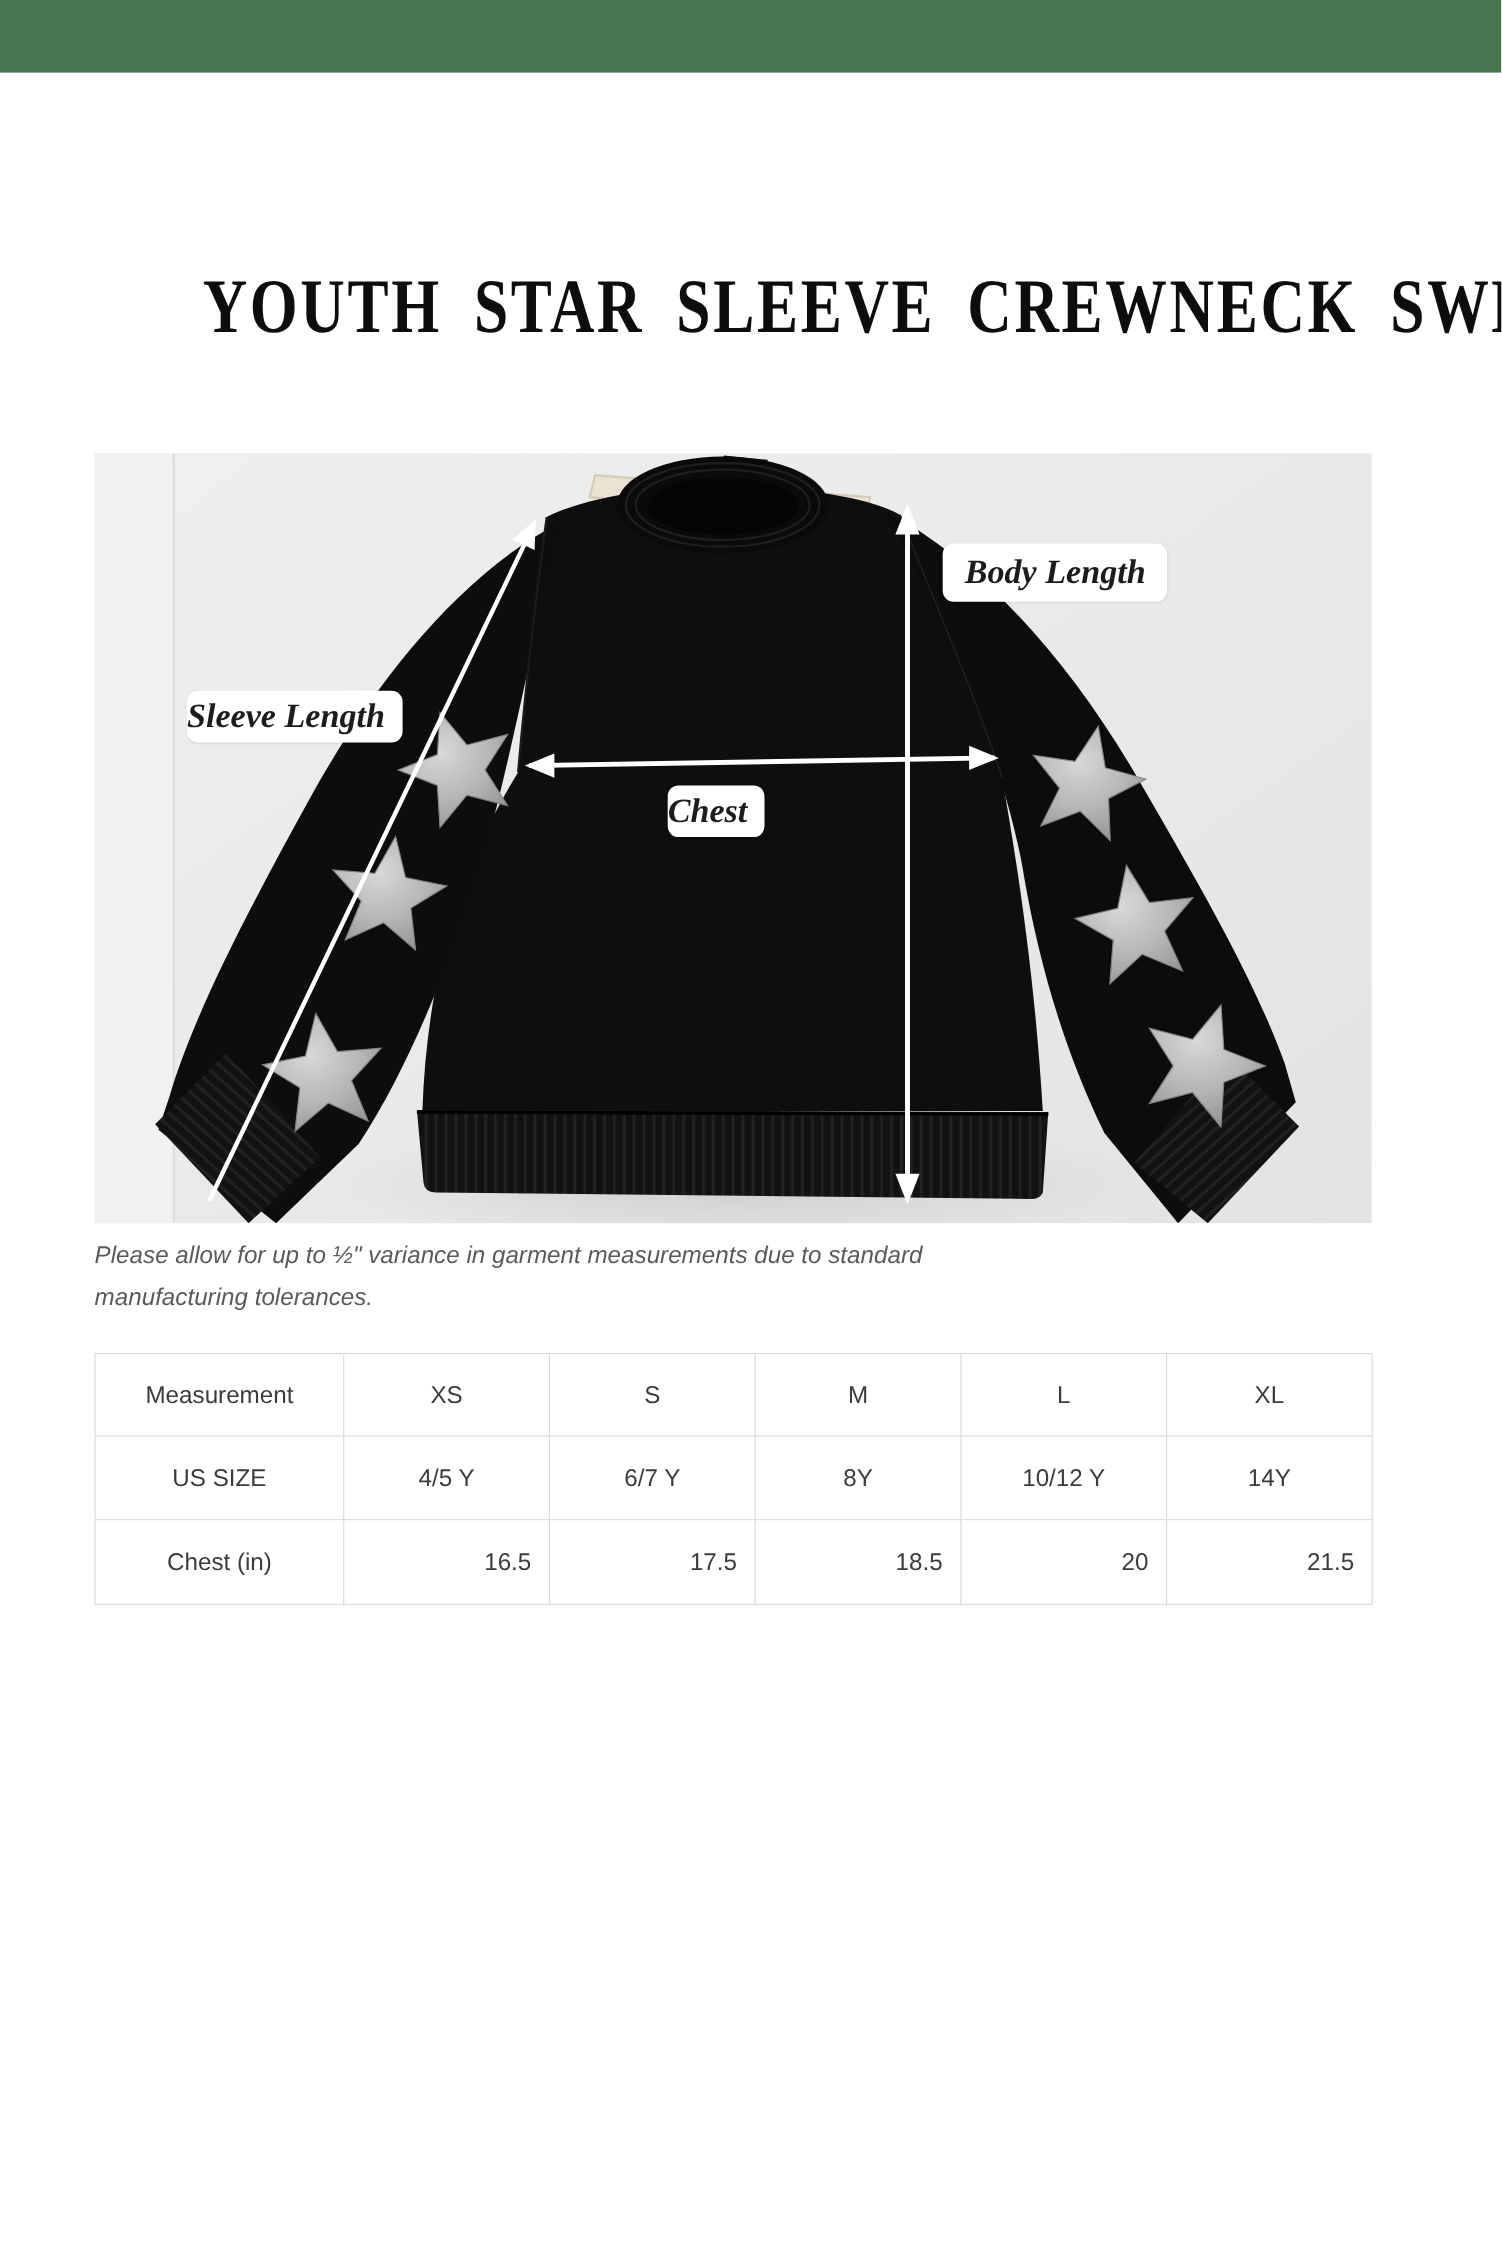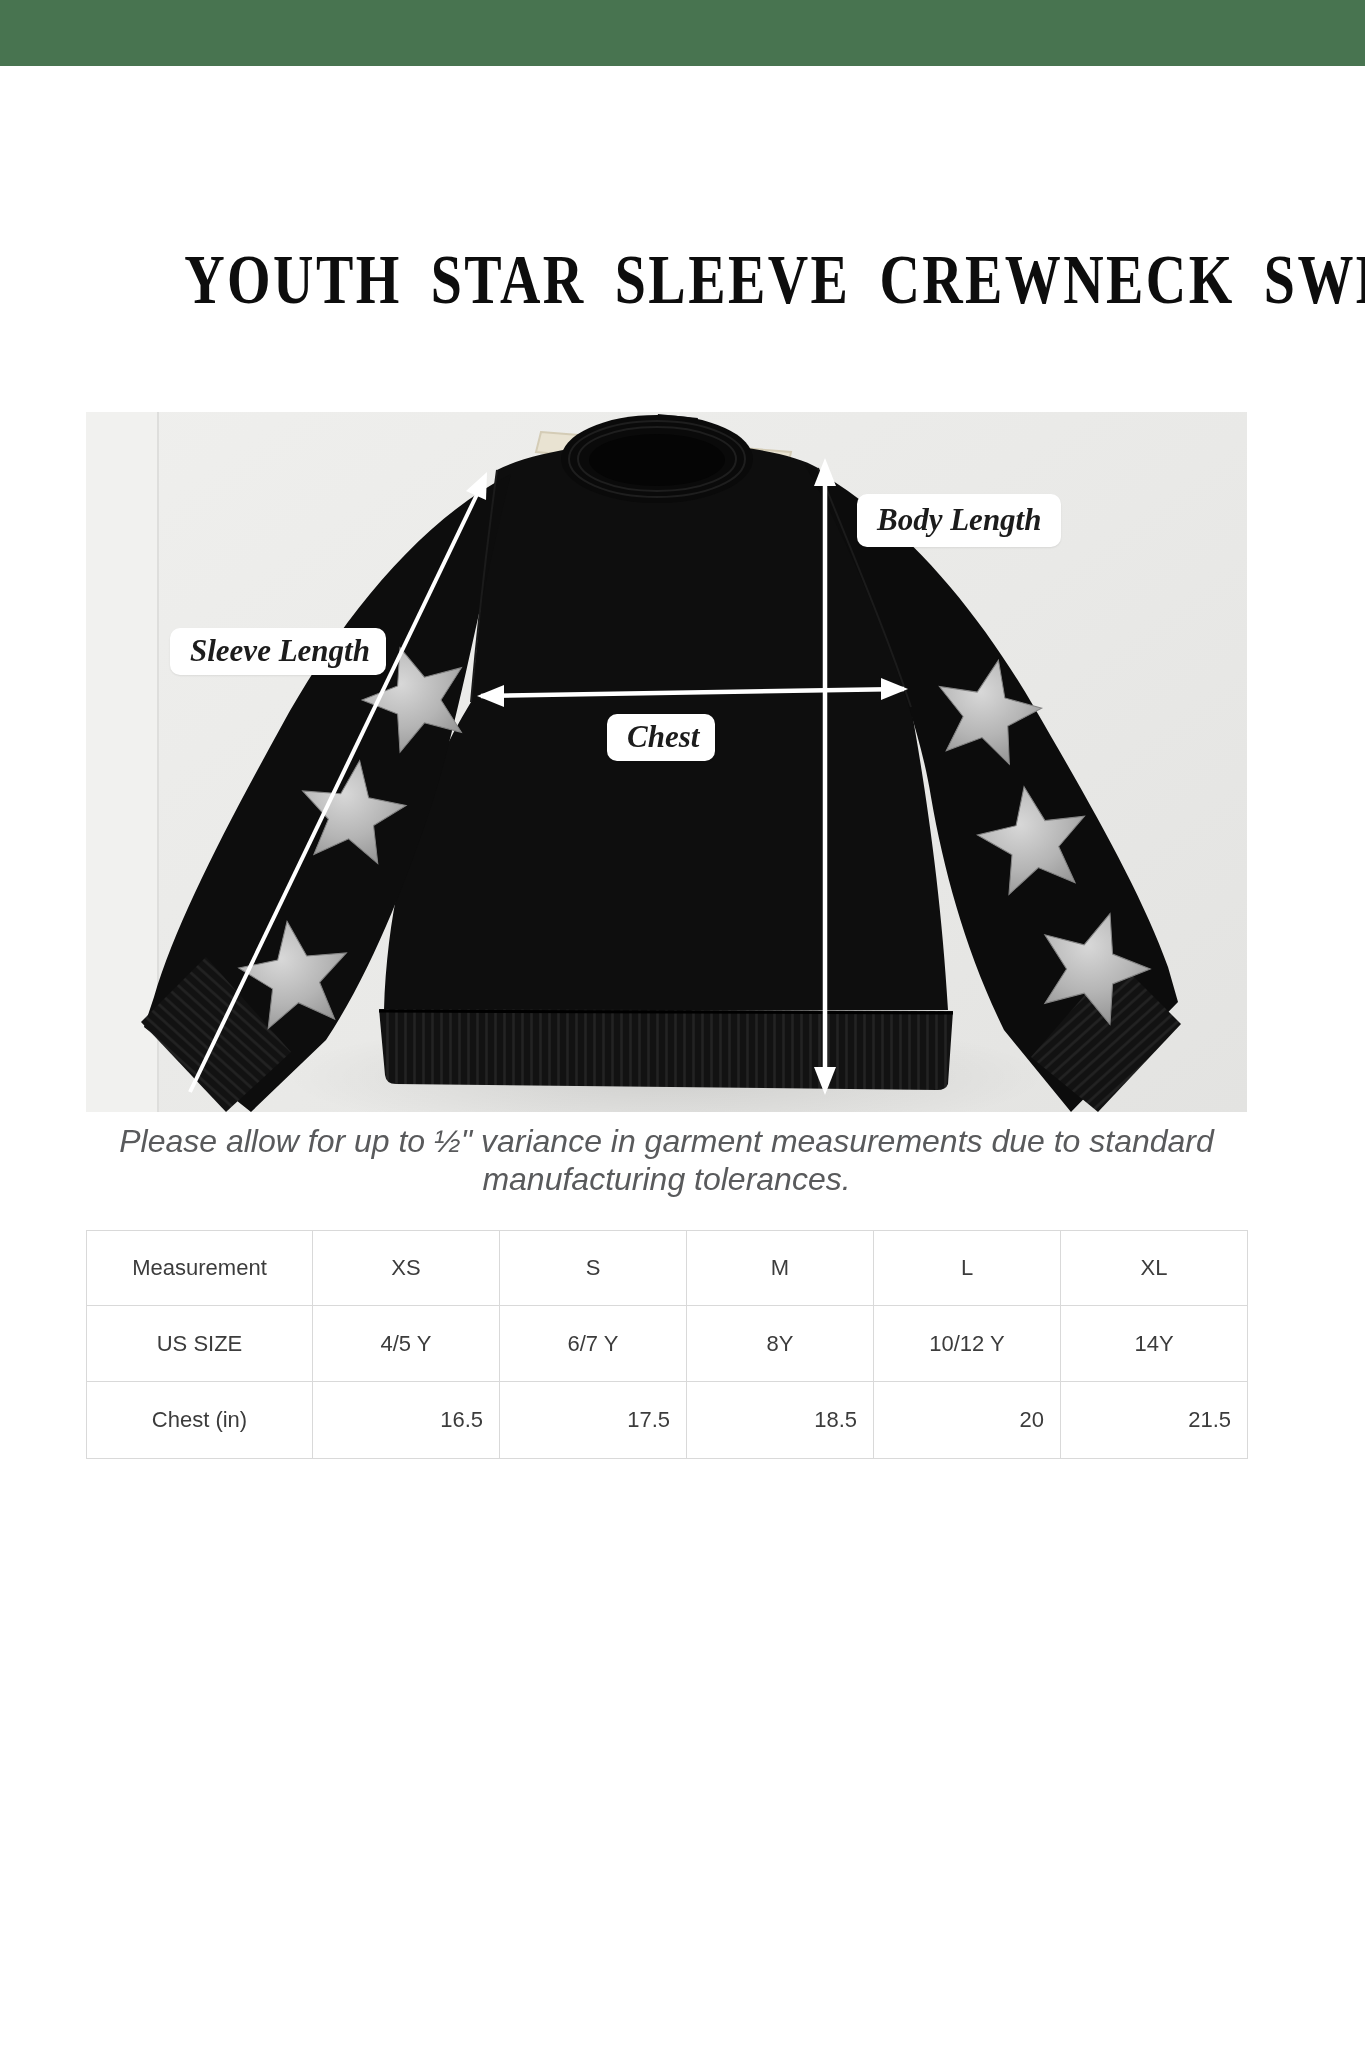--- a/index.html
+++ b/index.html
@@ -14,29 +14,29 @@
   .title{display:inline-block;font-family:"Liberation Serif",serif;font-weight:700;
          font-size:70px;line-height:80px;color:#0d0d0d;letter-spacing:3px;word-spacing:16px;
          white-space:nowrap;transform:scaleX(0.80);transform-origin:center;}
 
   
   .photo{position:absolute;left:86px;top:412px;width:1161px;height:700px;
          background:linear-gradient(145deg,#efefed 0%,#e9e9e7 55%,#e3e3e1 100%);}
   .photo svg{position:absolute;left:0;top:0;}
   .photo-label{position:absolute;background:#ffffff;border-radius:10px;
                font-family:"Liberation Serif",serif;font-style:italic;font-weight:600;
-               color:#1c1c1c;font-size:31px;line-height:31px;padding:7px 16px 9px 20px;
+               color:#1c1c1c;font-size:31px;line-height:31px;padding:7px 16px 9px 0;
                box-shadow:0 1px 2px rgba(0,0,0,0.08);white-space:nowrap;}
   .lbl-sleeve{left:84px;top:216px;}
   .lbl-body{left:771px;top:82px;padding:10px 20px 12px 20px;}
   .lbl-chest{left:521px;top:302px;}
 
   
-  .disclaimer{position:absolute;left:86px;top:1122px;width:1161px;text-align:center;
-              font-style:italic;color:#595a5c;font-size:32px;line-height:38px;}
+  .disclaimer{position:absolute;left:86px;top:1122px;width:1161px;text-align:left;
+              font-style:italic;color:#595a5c;font-size:22px;line-height:38px;}
 
   
   table.size{position:absolute;left:86px;top:1230px;width:1162px;border-collapse:collapse;
              table-layout:fixed;font-size:22px;color:#3c3c3c;}
   table.size col.c0{width:226px;}
   table.size td,table.size th{border:1px solid #d9d9d9;font-weight:400;vertical-align:middle;
              padding:0 16px;text-align:center;background:#ffffff;}
   table.size tr.r0 td{height:74px;}
   table.size tr.r1 td{height:75px;}
   table.size tr.r2 td,table.size tr.r3 td,table.size tr.r4 td{height:76px;}

